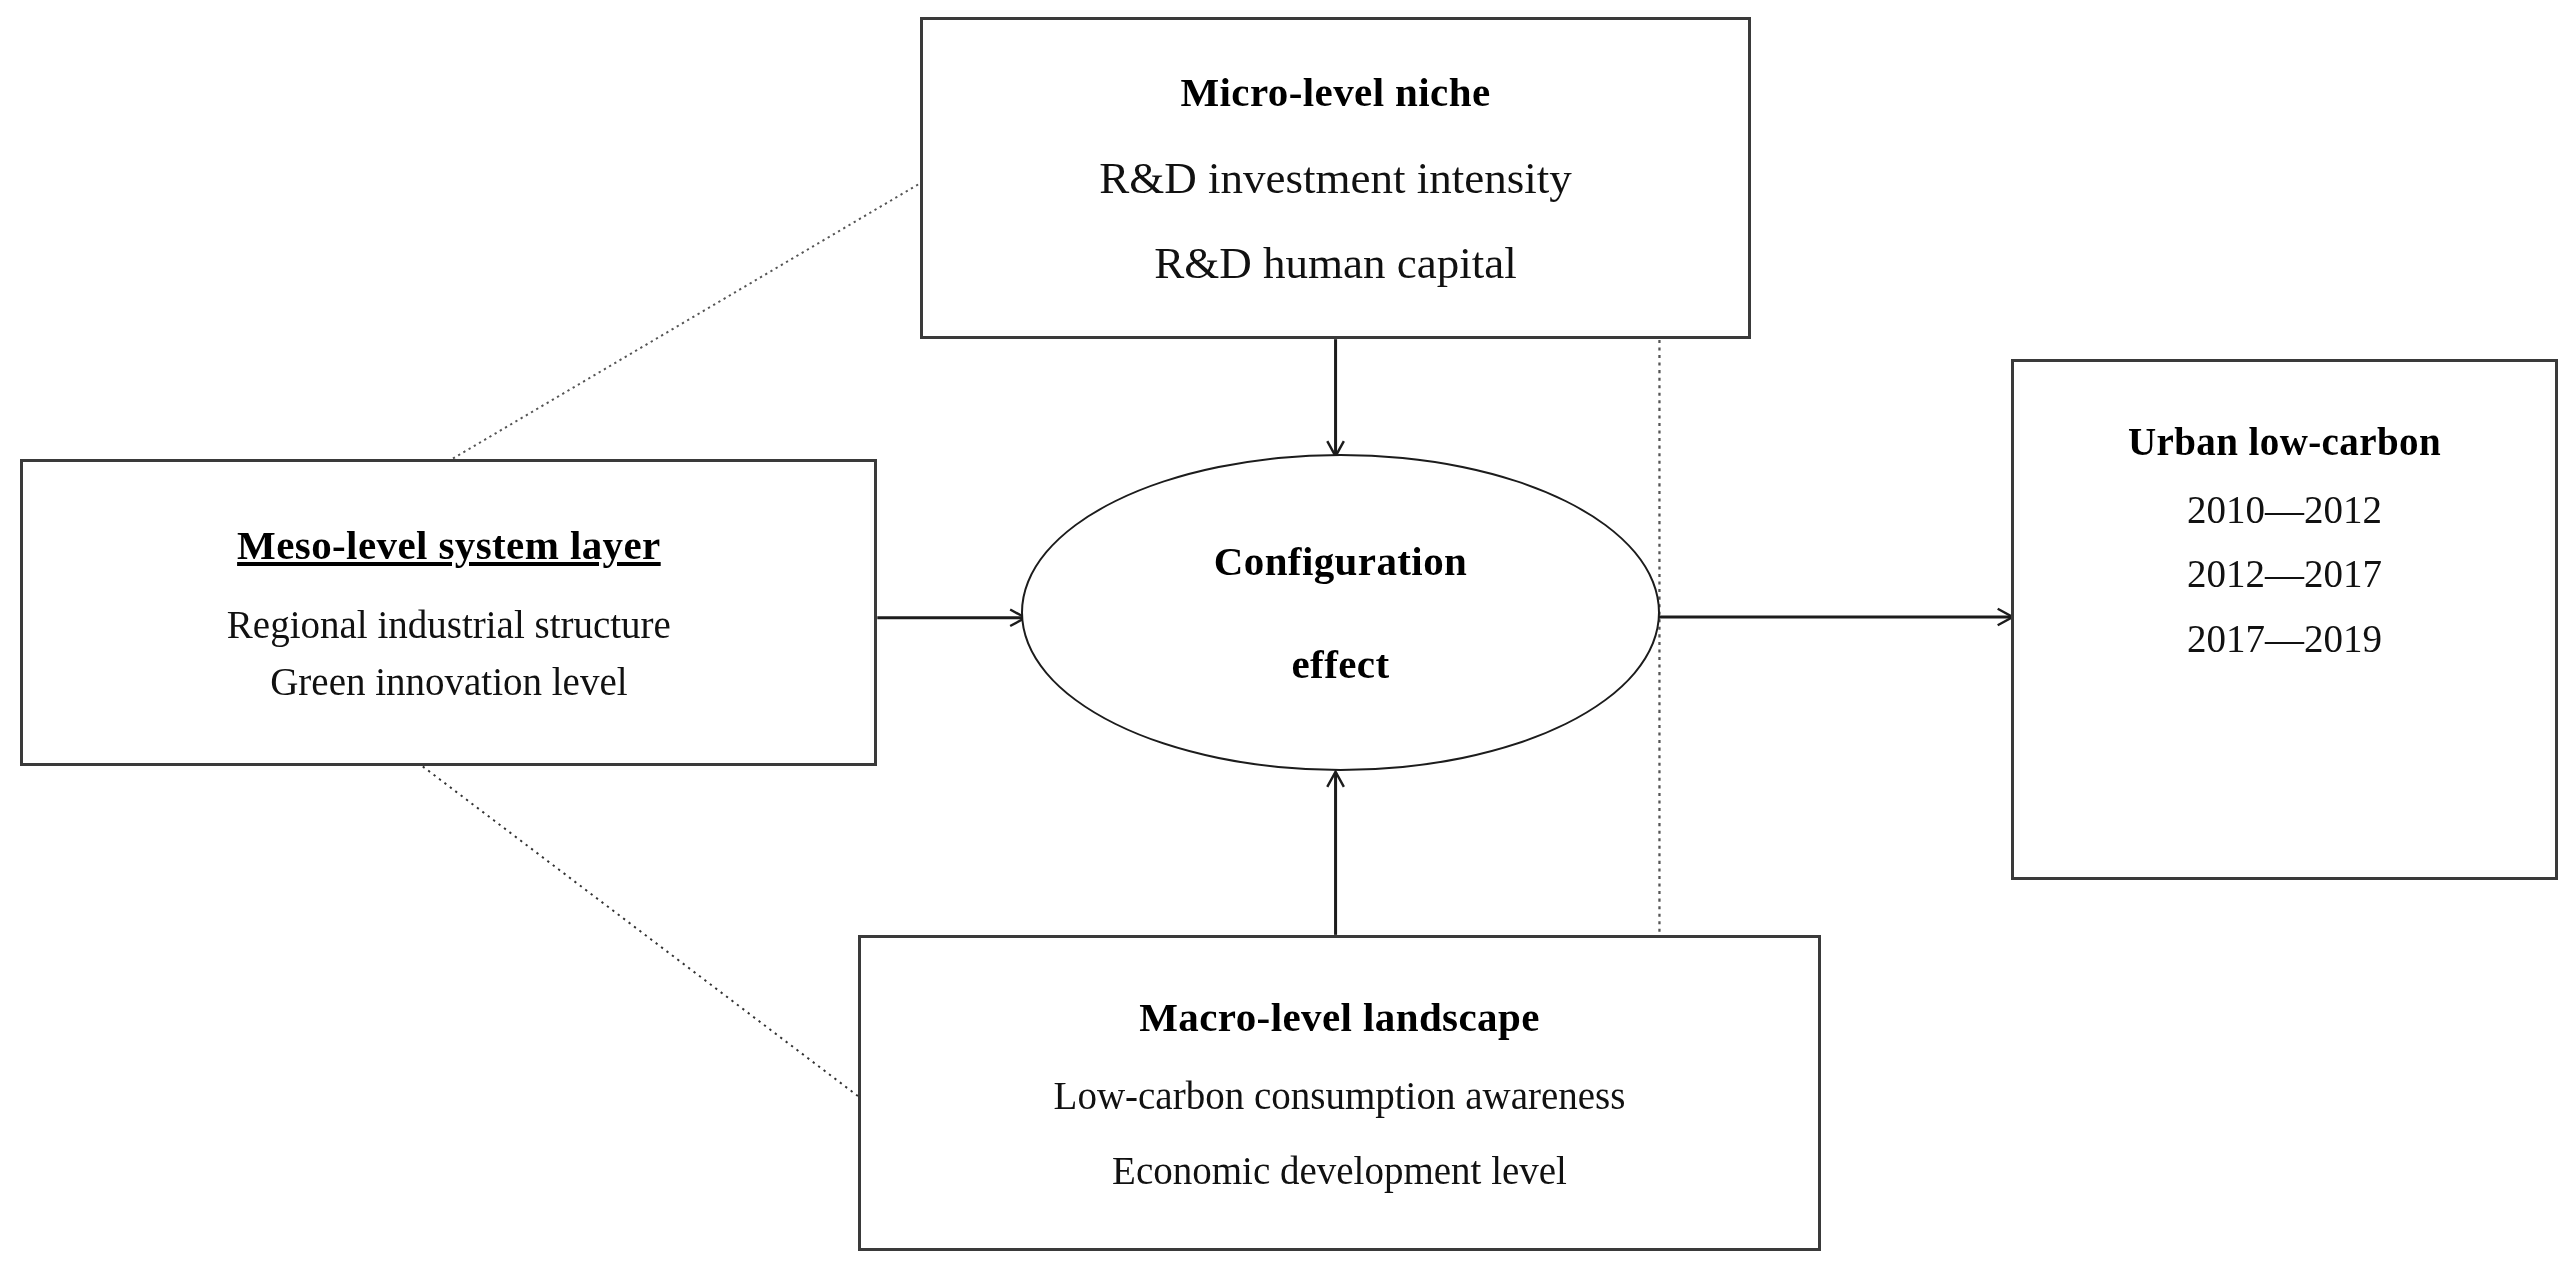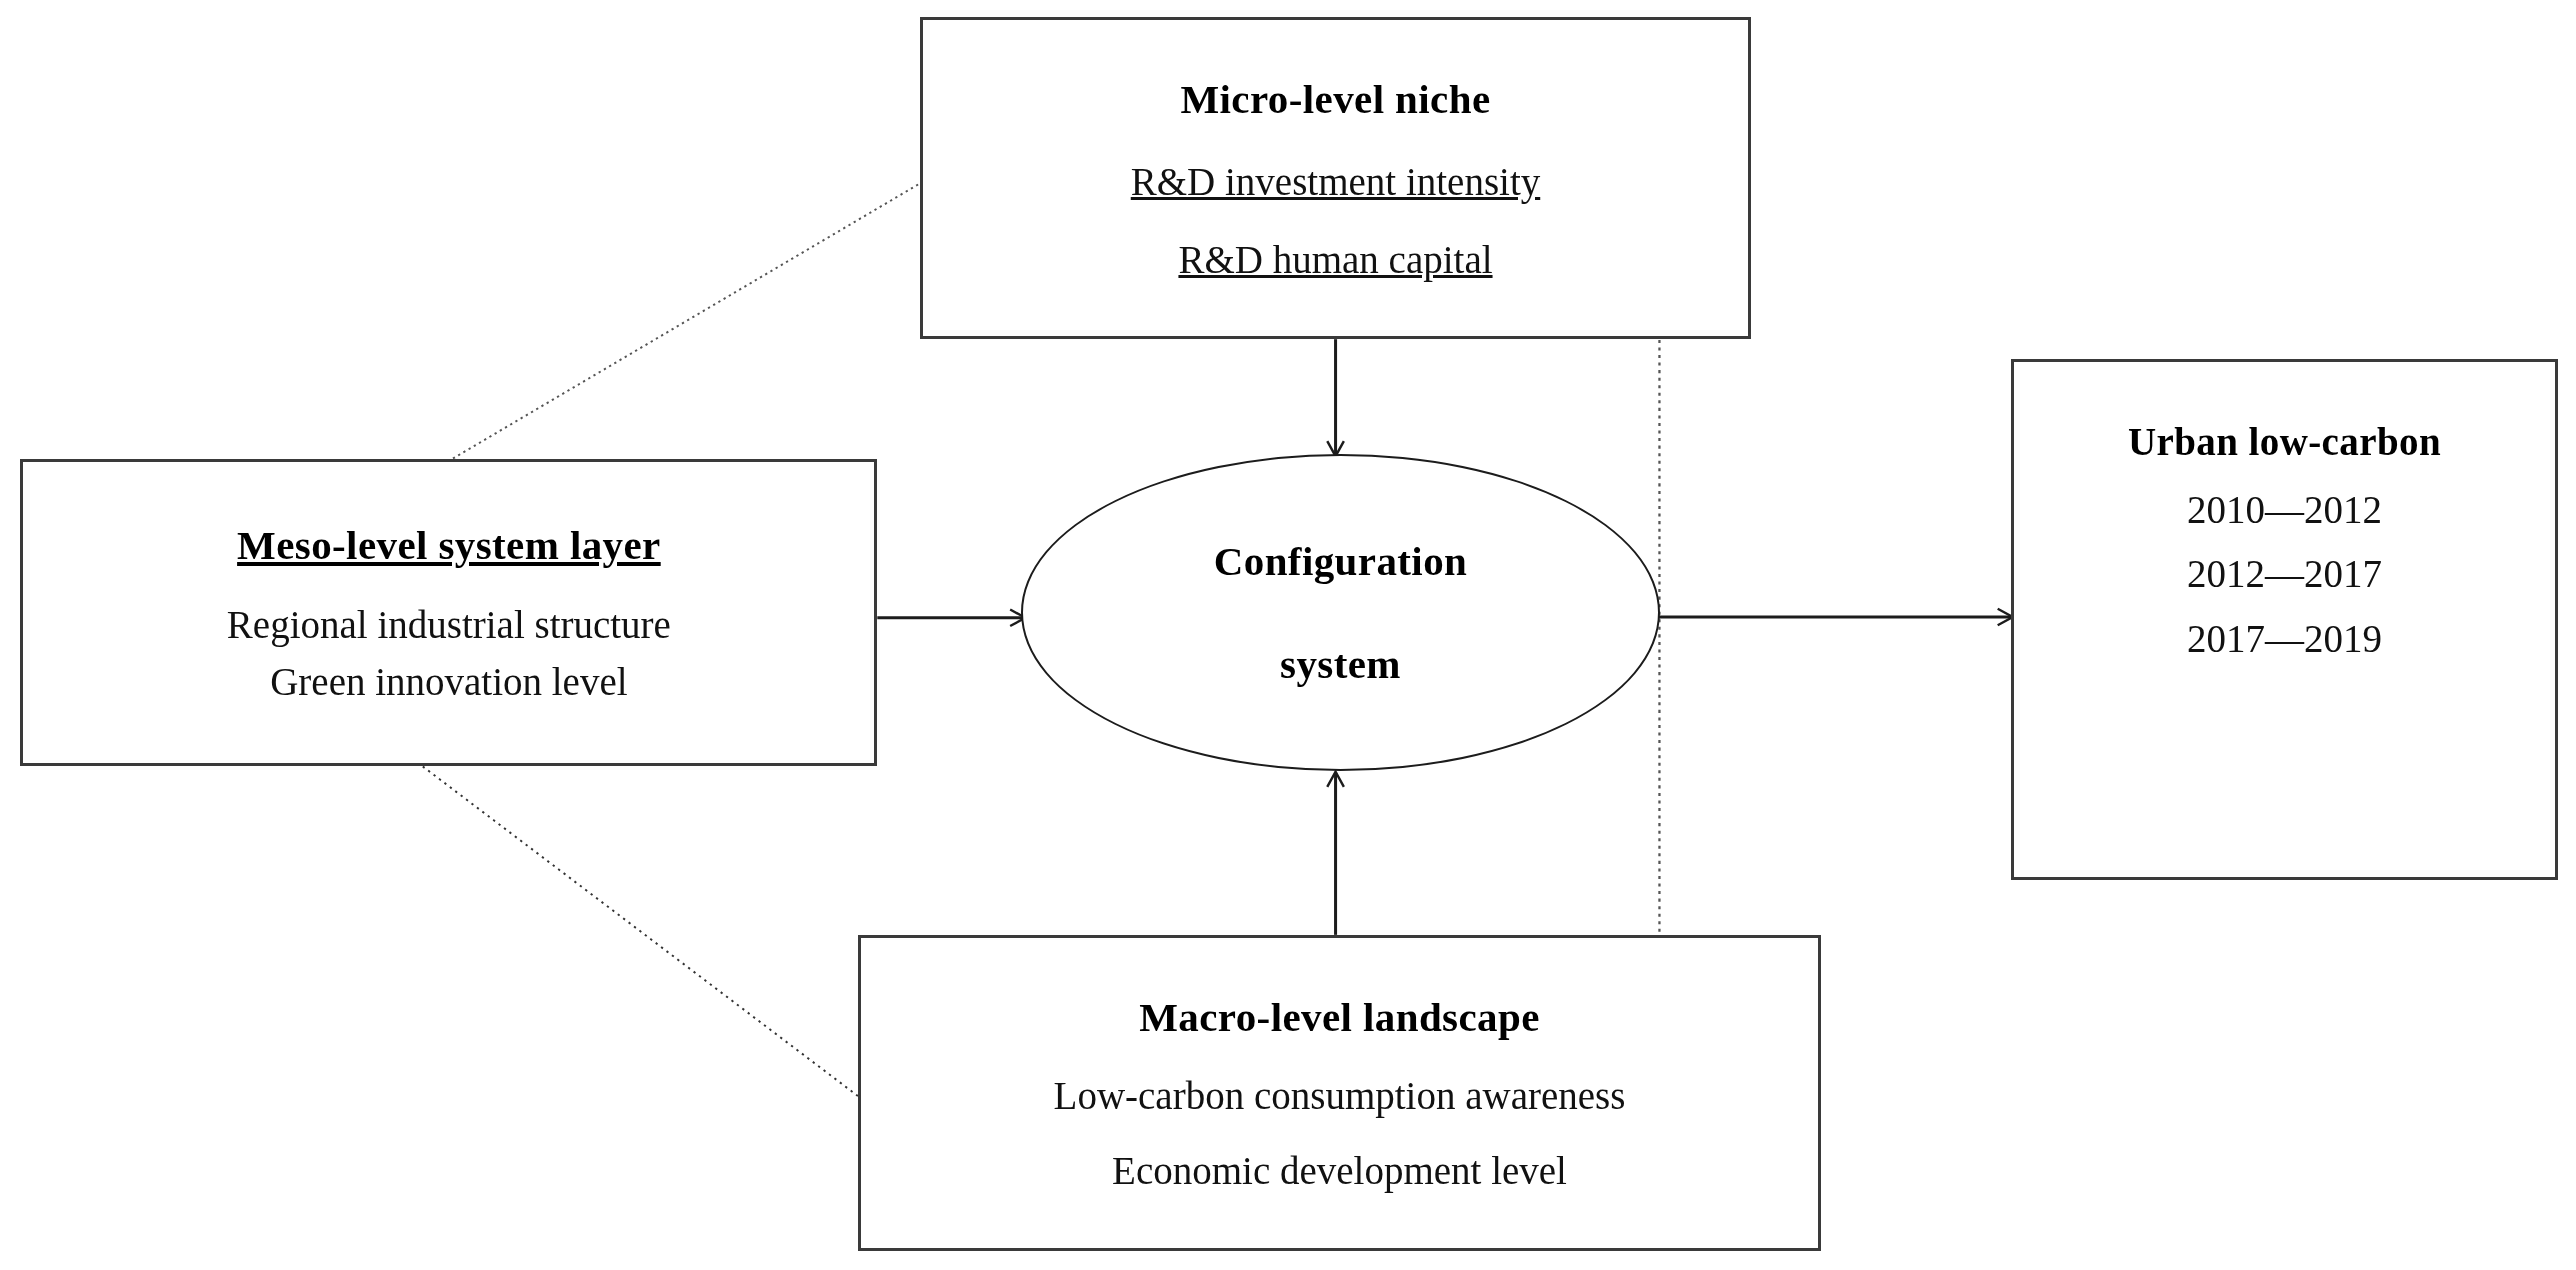--- a/index.html
+++ b/index.html
@@ -50,21 +50,21 @@
   }
 
   
   #micro-box {
     left: 920px;
     top: 17.4px;
     width: 831px;
     height: 322px;
   }
   #micro-box .node-title { font-size: 41px; margin-bottom: 36px; }
-  #micro-box .node-line  { font-size: 39px; margin-bottom: 33px; text-decoration: underline; }
+  #micro-box .node-line  { font-size: 45px; margin-bottom: 33px; }
   #micro-box .node-line:last-child { margin-bottom: 0; }
 
   
   #meso-box {
     left: 20.4px;
     top: 459px;
     width: 857px;
     height: 307px;
   }
   #meso-box .node-title { font-size: 41px; margin-bottom: 33px; text-decoration: underline; }
@@ -161,21 +161,21 @@
   </div>
 
   <div class="node-box" id="macro-box">
     <div class="node-title">Macro-level landscape</div>
     <div class="node-line">Low-carbon consumption awareness</div>
     <div class="node-line">Economic development level</div>
   </div>
 
   <div id="config-ellipse">
     <div class="ellipse-line">Configuration</div>
-    <div class="ellipse-line">system</div>
+    <div class="ellipse-line">effect</div>
   </div>
 
   <div class="node-box" id="urban-box">
     <div class="node-title">Urban low-carbon</div>
     <div class="node-line">2010—2012</div>
     <div class="node-line">2012—2017</div>
     <div class="node-line">2017—2019</div>
   </div>
 
 </div>

